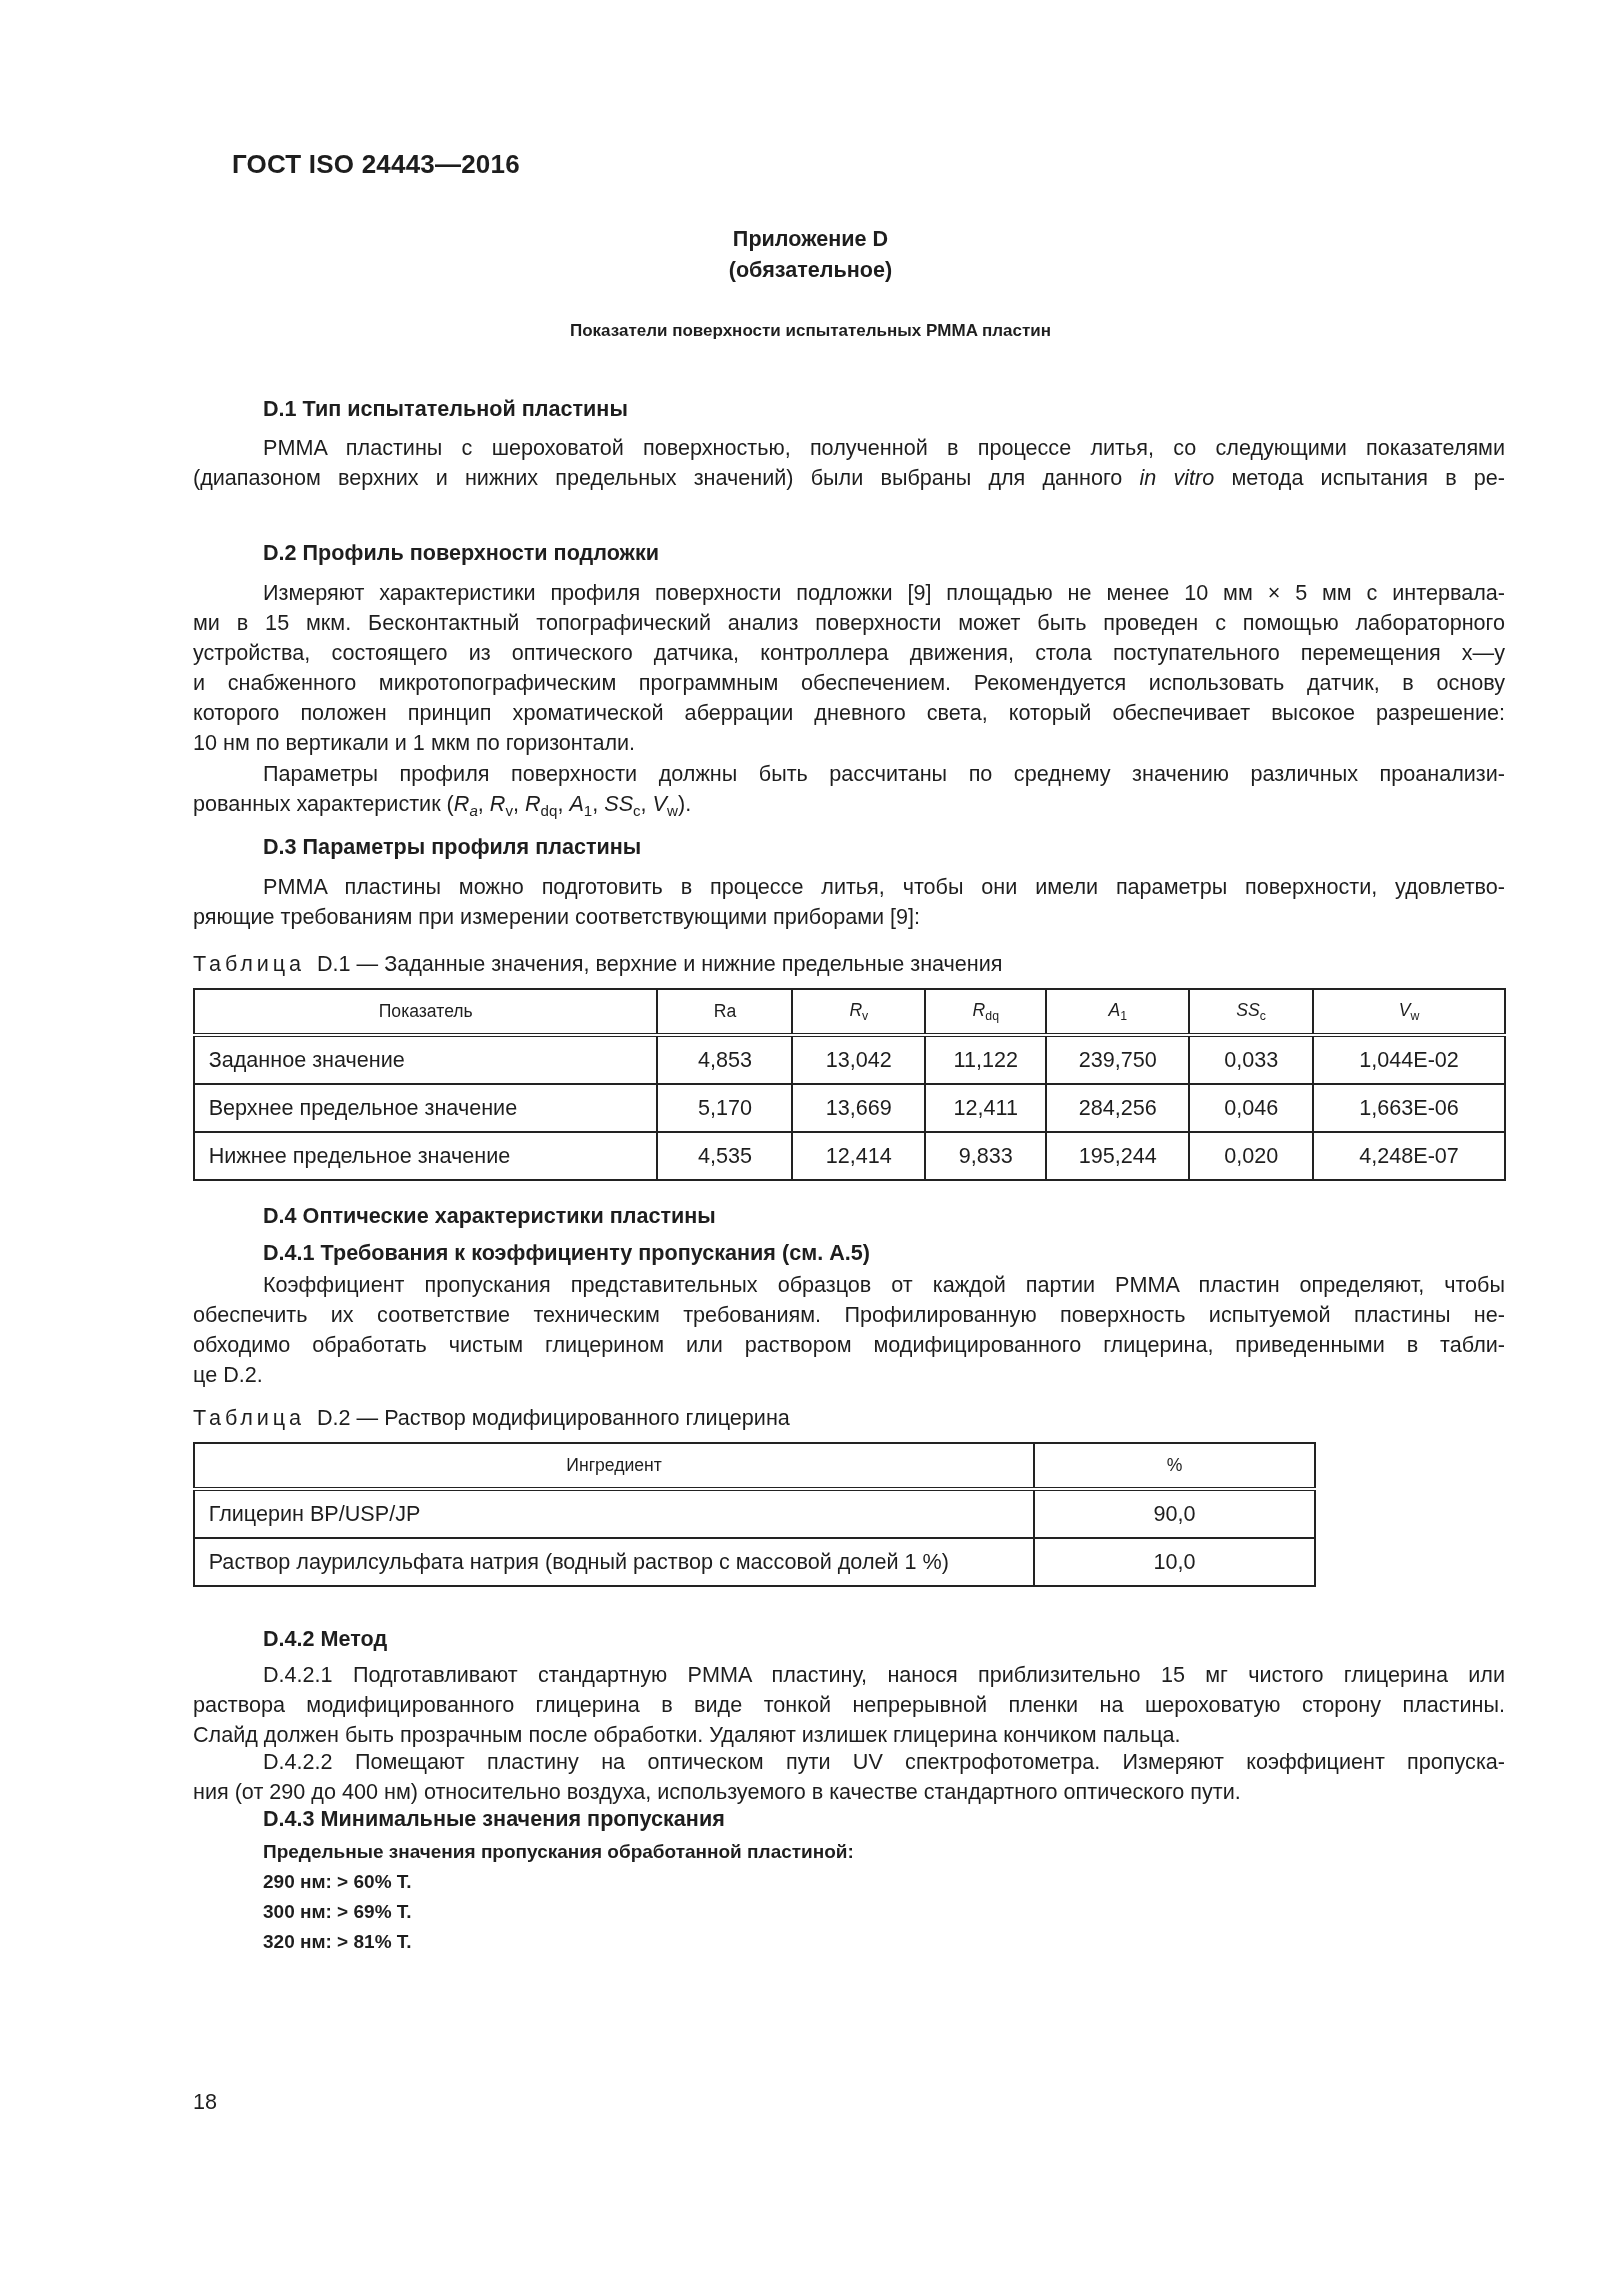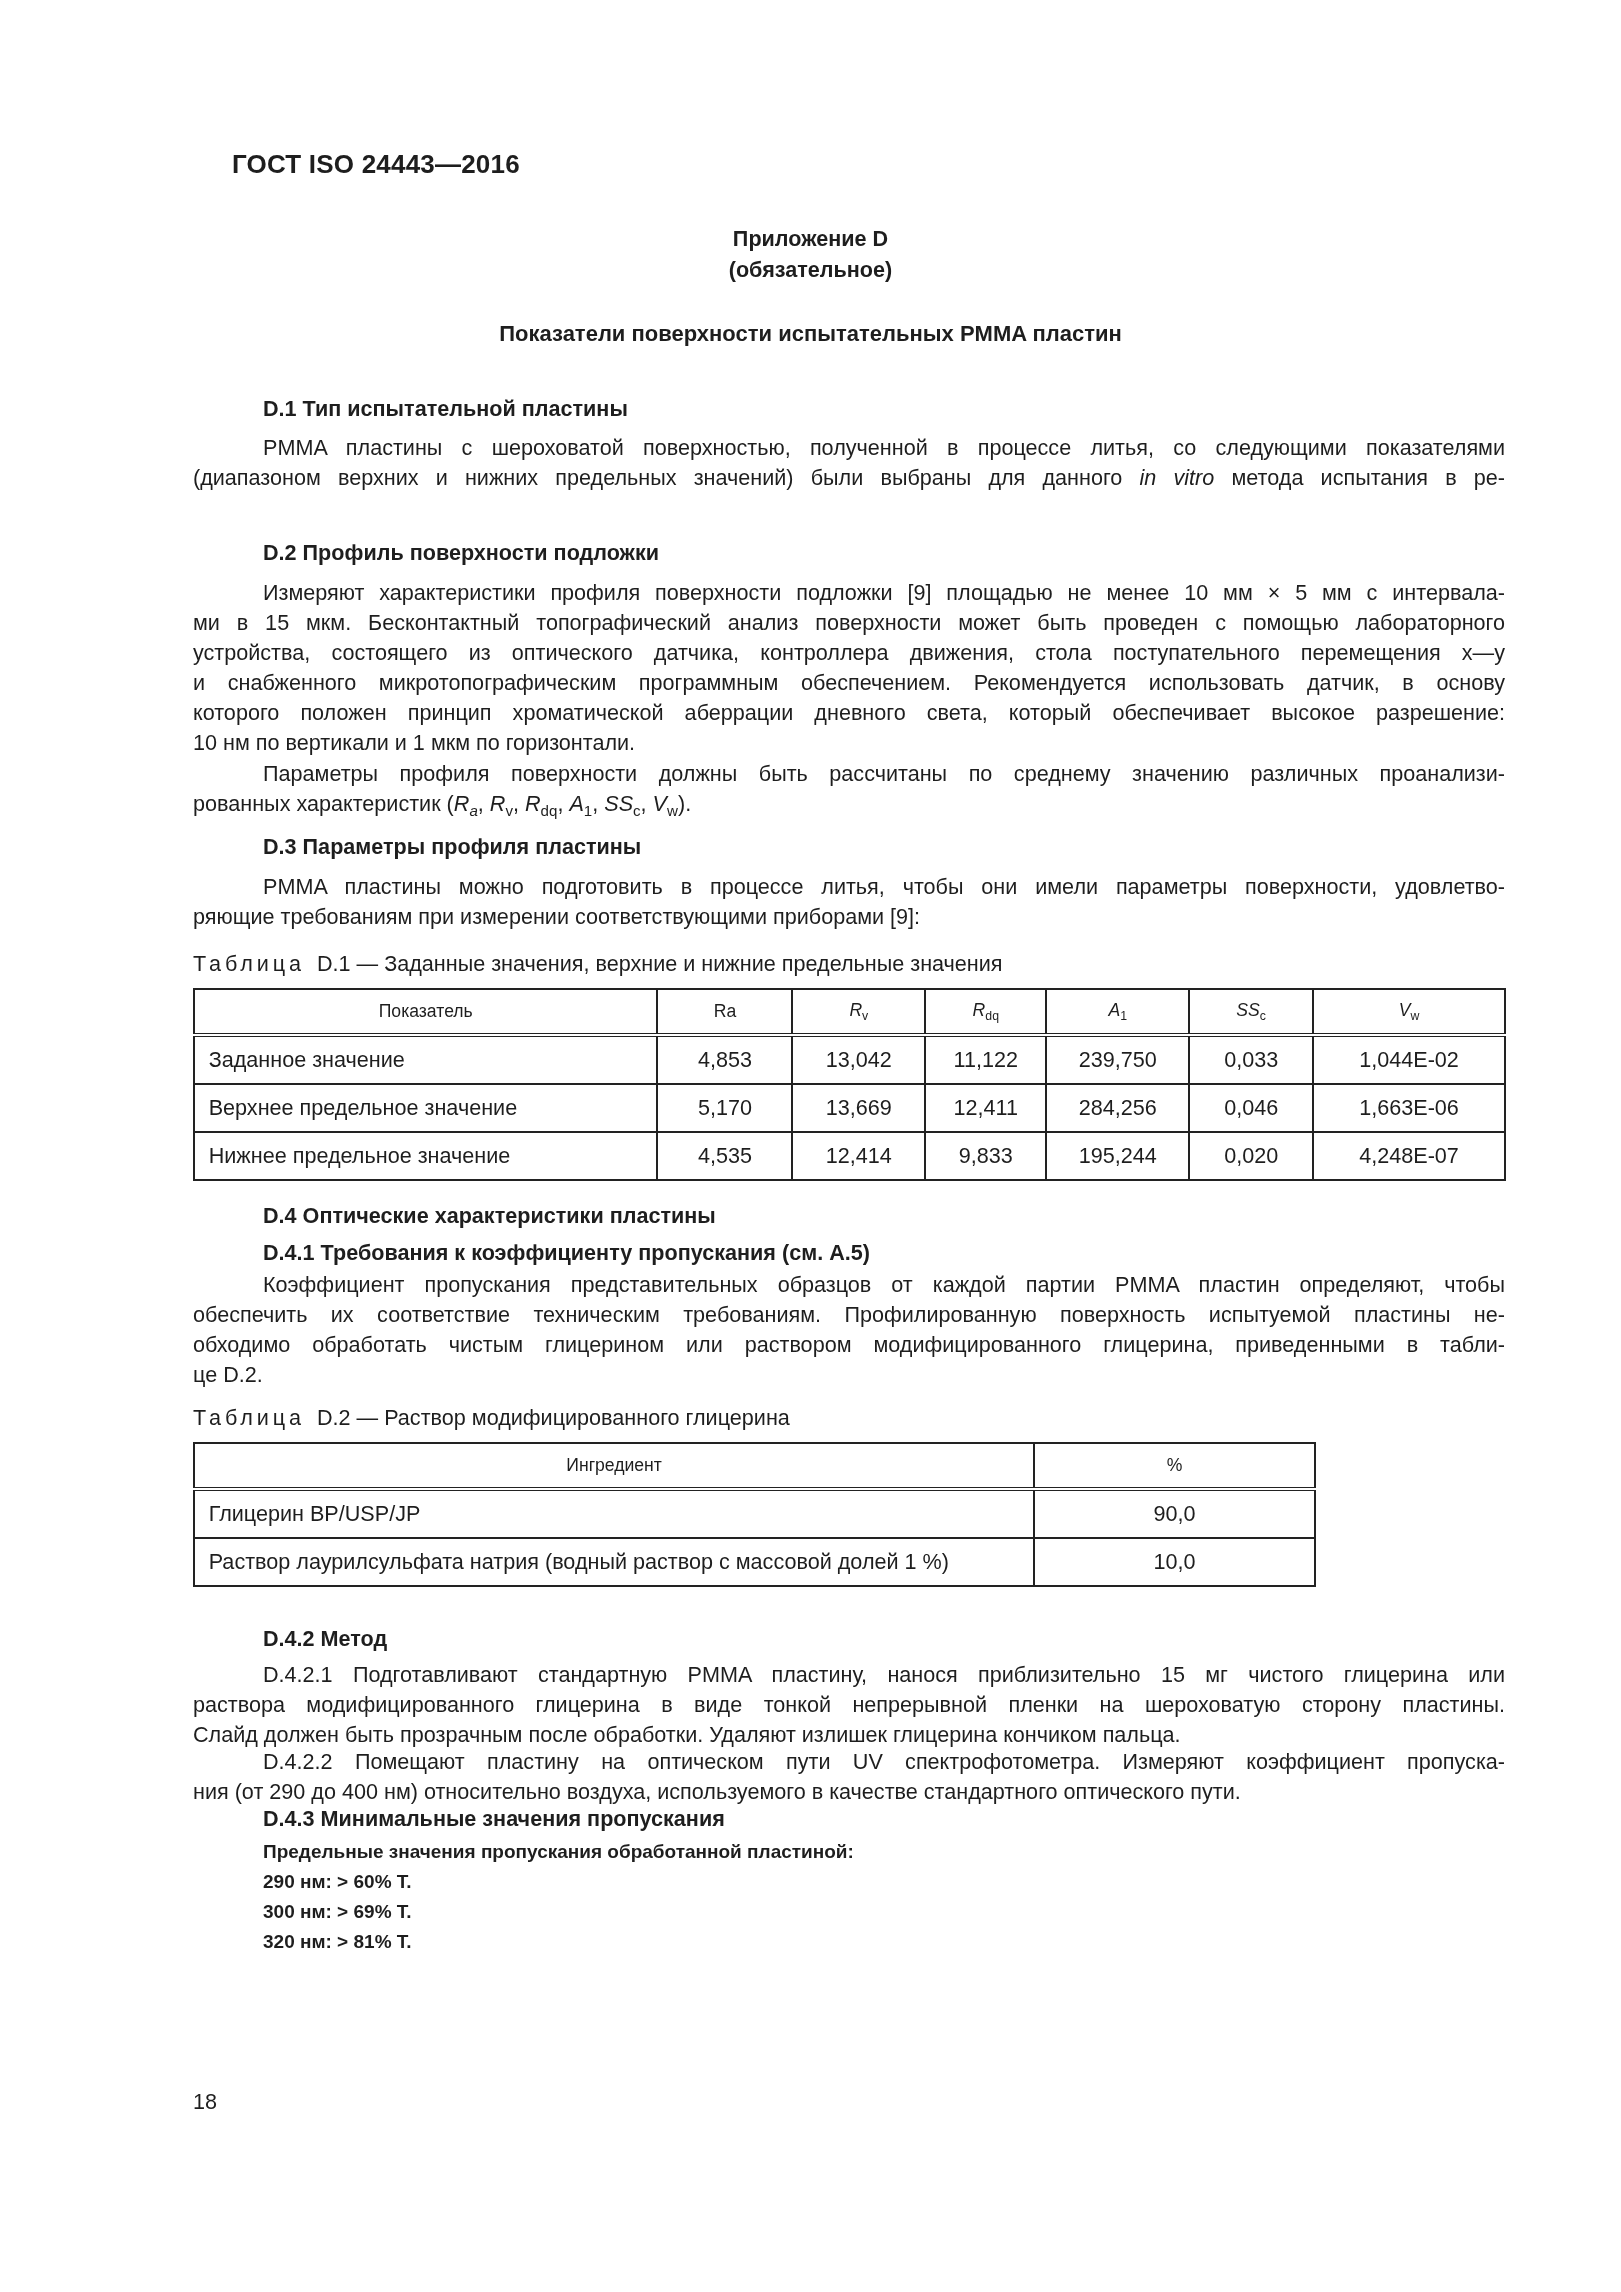--- a/index.html
+++ b/index.html
@@ -4,21 +4,21 @@
   <style>
     html, body { margin: 0; padding: 0; background: #ffffff; }
     body { width: 1621px; height: 2293px; position: relative; overflow: hidden;
            font-family: "Liberation Sans", sans-serif; color: #1e1e1e; }
     .page { position: absolute; left: 0; top: 0; width: 1621px; height: 2293px; }
     .abs { position: absolute; }
     .doc-id { left: 193px; top: 149px; font-size: 26px; font-weight: bold; letter-spacing: 0.2px; margin-left: 39px; }
     .annex { left: 0; width: 1621px; text-align: center; font-size: 21.6px; font-weight: bold; }
     .annex-title { top: 226px; }
     .annex-kind { top: 257px; }
-    .annex-heading { top: 321px; left: 0; width: 1621px; text-align: center; font-size: 22px; font-weight: bold; }
+    .annex-heading { top: 321px; left: 0; width: 1621px; text-align: center; font-size: 17px; font-weight: bold; }
     .h { left: 263px; font-size: 21.6px; font-weight: bold; white-space: nowrap; }
     .body-text { left: 193px; width: 1312px; font-size: 21.6px; line-height: 30px; }
     .line { display: block; white-space: nowrap; text-align: justify; text-align-last: justify; height: 30px; }
     .line.last { text-align-last: left; }
     .line.indent { padding-left: 70px; }
     .caption { left: 193px; font-size: 21.6px; white-space: nowrap; }
     .caption .spaced { letter-spacing: 3.9px; }
     table { border-collapse: collapse; position: absolute; font-size: 21.6px; }
     td, th { border: 2px solid #222; padding: 0 13.7px; font-weight: normal; }
     thead th { font-size: 17.6px; height: 43px; text-align: center; }

